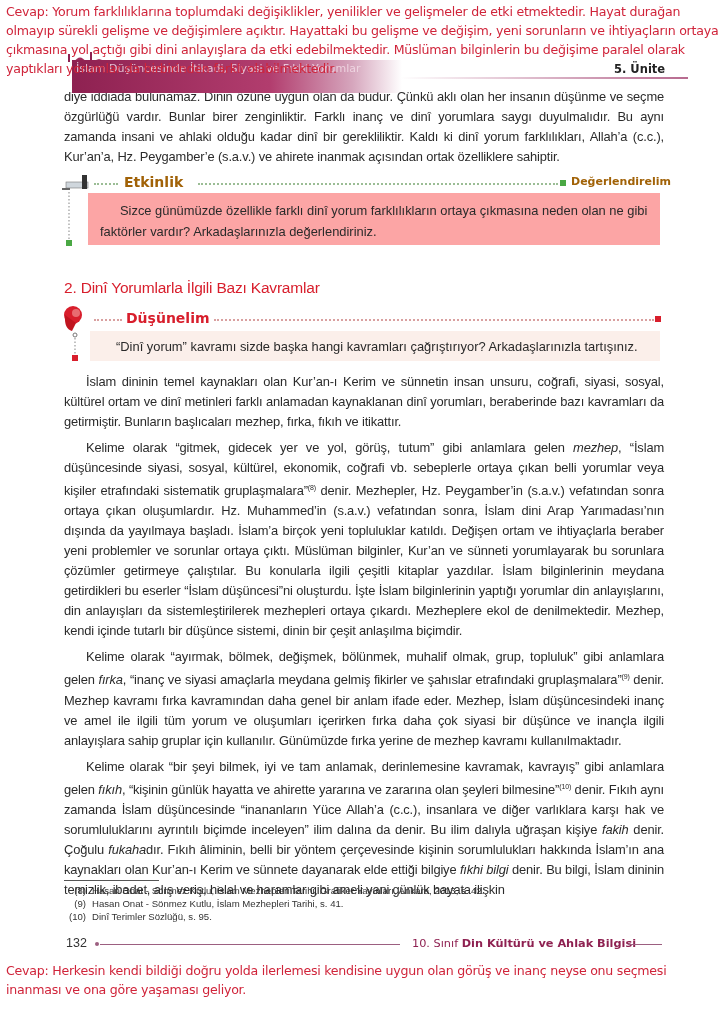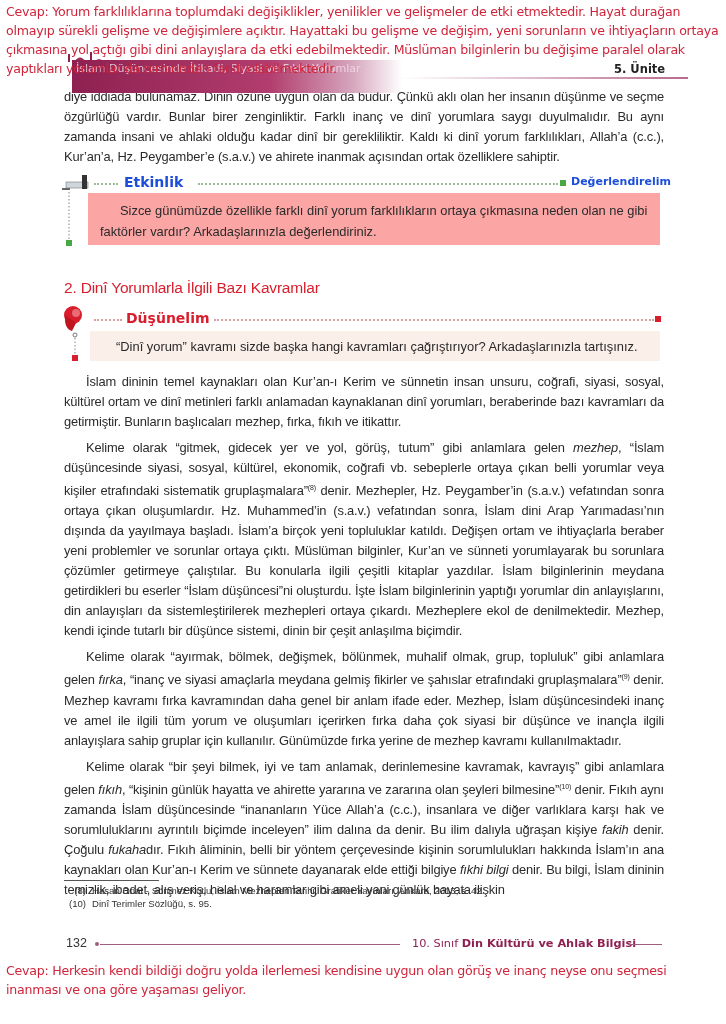--- a/index.html
+++ b/index.html
@@ -11,21 +11,21 @@
   .header-band .band-text { color:#f2dbe6; font-size:11px; line-height:17px; padding-left:4px; font-family:"DejaVu Sans", sans-serif; opacity:0.85; }
   .skyline { position:absolute; left:66px; top:52px; width:40px; height:10px; z-index:1; }
   .header-line { position:absolute; left:400px; top:77px; width:288px; height:2px; background:linear-gradient(90deg,rgba(255,255,255,0),#b76a8f); }
   .unit-label { position:absolute; left:614px; top:62px; font-family:"DejaVu Sans", sans-serif; font-weight:bold; font-size:11.5px; color:#222; }
   .body-text { position:absolute; left:64px; width:600px; font-size:12.9px; line-height:20px; color:#2b2b2b; text-align:justify; letter-spacing:-0.15px; }
   .body-text p { margin:0 0 6px 0; text-indent:22px; }
   .body-text p.noindent { text-indent:0; }
   .box-title { font-family:"DejaVu Sans", sans-serif; font-weight:bold; font-size:14px; }
   .dots { position:absolute; height:0; border-top:2px dotted; }
   .box-body { position:absolute; font-size:12.9px; line-height:21px; }
-  .et-color { color:#1d4ed8; }
+  .et-color { color:#a16207; }
   .et-bg { background:#fca5a5; }
   .du-color { color:#d81e2c; }
   .du-bg { background:#fbefea; }
   .section-title { position:absolute; left:64px; top:279px; font-weight:normal; font-size:15.5px; color:#d81e2c; letter-spacing:-0.2px; }
   .footnote-rule { position:absolute; left:64px; top:880px; width:95px; height:1px; background:#555; }
   .footnotes { position:absolute; left:64px; top:884px; font-size:9.6px; line-height:13px; color:#333; }
   .footnotes div span.num { display:inline-block; width:22px; text-align:right; margin-right:6px; }
   .page-num { position:absolute; left:66px; top:936px; font-size:12.5px; color:#333; }
   .footer-line1 { position:absolute; left:100px; top:944px; width:300px; height:1px; background:#9c5f80; }
   .footer-dot { position:absolute; left:95px; top:942px; width:4px; height:4px; border-radius:2px; background:#9c5f80; }
@@ -97,20 +97,21 @@
 <div class="body-text" style="top:372px;">
   <p>İslam dininin temel kaynakları olan Kur’an-ı Kerim ve sünnetin insan unsuru, coğrafi, siyasi, sosyal, kültürel ortam ve dinî metinleri farklı anlamadan kaynaklanan dinî yorumları, beraberinde bazı kavramları da getirmiştir. Bunların başlıcaları mezhep, fırka, fıkıh ve itikattır.</p>
   <p><span>Kelime olarak “gitmek, gidecek yer ve yol, görüş, tutum” gibi anlamlara gelen </span><i>mezhep</i><span>, “İslam düşüncesinde siyasi, sosyal, kültürel, ekonomik, coğrafi vb. sebeplerle ortaya çıkan belli yorumlar veya kişiler etrafındaki sistematik gruplaşmalara”</span><sup>(8)</sup><span> denir. Mezhepler, Hz. Peygamber’in (s.a.v.) vefatından sonra ortaya çıkan oluşumlardır. Hz. Muhammed’in (s.a.v.) vefatından sonra, İslam dini Arap Yarımadası’nın dışında da yayılmaya başladı. İslam’a birçok yeni topluluklar katıldı. Değişen ortam ve ihtiyaçlarla beraber yeni problemler ve sorunlar ortaya çıktı. Müslüman bilginler, Kur’an ve sünneti yorumlayarak bu sorunlara çözümler getirmeye çalıştılar. Bu konularla ilgili çeşitli kitaplar yazdılar. İslam bilginlerinin meydana getirdikleri bu eserler “İslam düşüncesi”ni oluşturdu. İşte İslam bilginlerinin yaptığı yorumlar din anlayışlarını, din anlayışları da sistemleştirilerek mezhepleri ortaya çıkardı. Mezheplere ekol de denilmektedir. Mezhep, kendi içinde tutarlı bir düşünce sistemi, dinin bir çeşit anlaşılma biçimdir.</span></p>
   <p><span>Kelime olarak “ayırmak, bölmek, değişmek, bölünmek, muhalif olmak, grup, topluluk” gibi anlamlara gelen </span><i>fırka</i><span>, “inanç ve siyasi amaçlarla meydana gelmiş fikirler ve şahıslar etrafındaki gruplaşmalara”</span><sup>(9)</sup><span> denir. Mezhep kavramı fırka kavramından daha genel bir anlam ifade eder. Mezhep, İslam düşüncesindeki inanç ve amel ile ilgili tüm yorum ve oluşumları içerirken fırka daha çok siyasi bir düşünce ve inançla ilgili anlayışlara sahip gruplar için kullanılır. Günümüzde fırka yerine de mezhep kavramı kullanılmaktadır.</span></p>
   <p><span>Kelime olarak “bir şeyi bilmek, iyi ve tam anlamak, derinlemesine kavramak, kavrayış” gibi anlamlara gelen </span><i>fıkıh</i><span>, “kişinin günlük hayatta ve ahirette yararına ve zararına olan şeyleri bilmesine”</span><sup>(10)</sup><span> denir. Fıkıh aynı zamanda İslam düşüncesinde “inananların Yüce Allah’a (c.c.), insanlara ve diğer varlıklara karşı hak ve sorumluluklarını ayrıntılı biçimde inceleyen” ilim dalına da denir. Bu ilim dalıyla uğraşan kişiye </span><i>fakih</i><span> denir. Çoğulu </span><i>fukaha</i><span>dır. Fıkıh âliminin, belli bir yöntem çerçevesinde kişinin sorumlulukları hakkında İslam’ın ana kaynakları olan Kur’an-ı Kerim ve sünnete dayanarak elde ettiği bilgiye </span><i>fıkhi bilgi</i><span> denir. Bu bilgi, İslam dininin temizlik, ibadet, alış veriş, helal ve haramlar gibi ameli yani günlük hayata ilişkin</span></p>
 </div>
 
 <div class="footnote-rule"></div>
 <div class="footnotes">
   <div><span class="num">(8)</span><span>Hasan Onat - Sönmez Kutlu, İslam Mezhepleri Tarihi, Grafiker Yayınları, Ankara, 2013, s. 42.</span></div>
+  <div><span class="num">(9)</span><span>Hasan Onat - Sönmez Kutlu, İslam Mezhepleri Tarihi, s. 41.</span></div>
   <div><span class="num">(10)</span><span>Dinî Terimler Sözlüğü, s. 95.</span></div>
 </div>
 
 <div class="page-num">132</div>
 <div class="footer-dot"></div>
 <div class="footer-line1"></div>
 <div class="footer-book"><span>10. Sınıf </span><b>Din Kültürü ve Ahlak Bilgisi</b></div>
 <div class="footer-line2"></div>
 
 <div class="answer bottom">Cevap: Herkesin kendi bildiği doğru yolda ilerlemesi kendisine uygun olan görüş ve inanç neyse onu seçmesi inanması ve ona göre yaşaması geliyor.</div>

